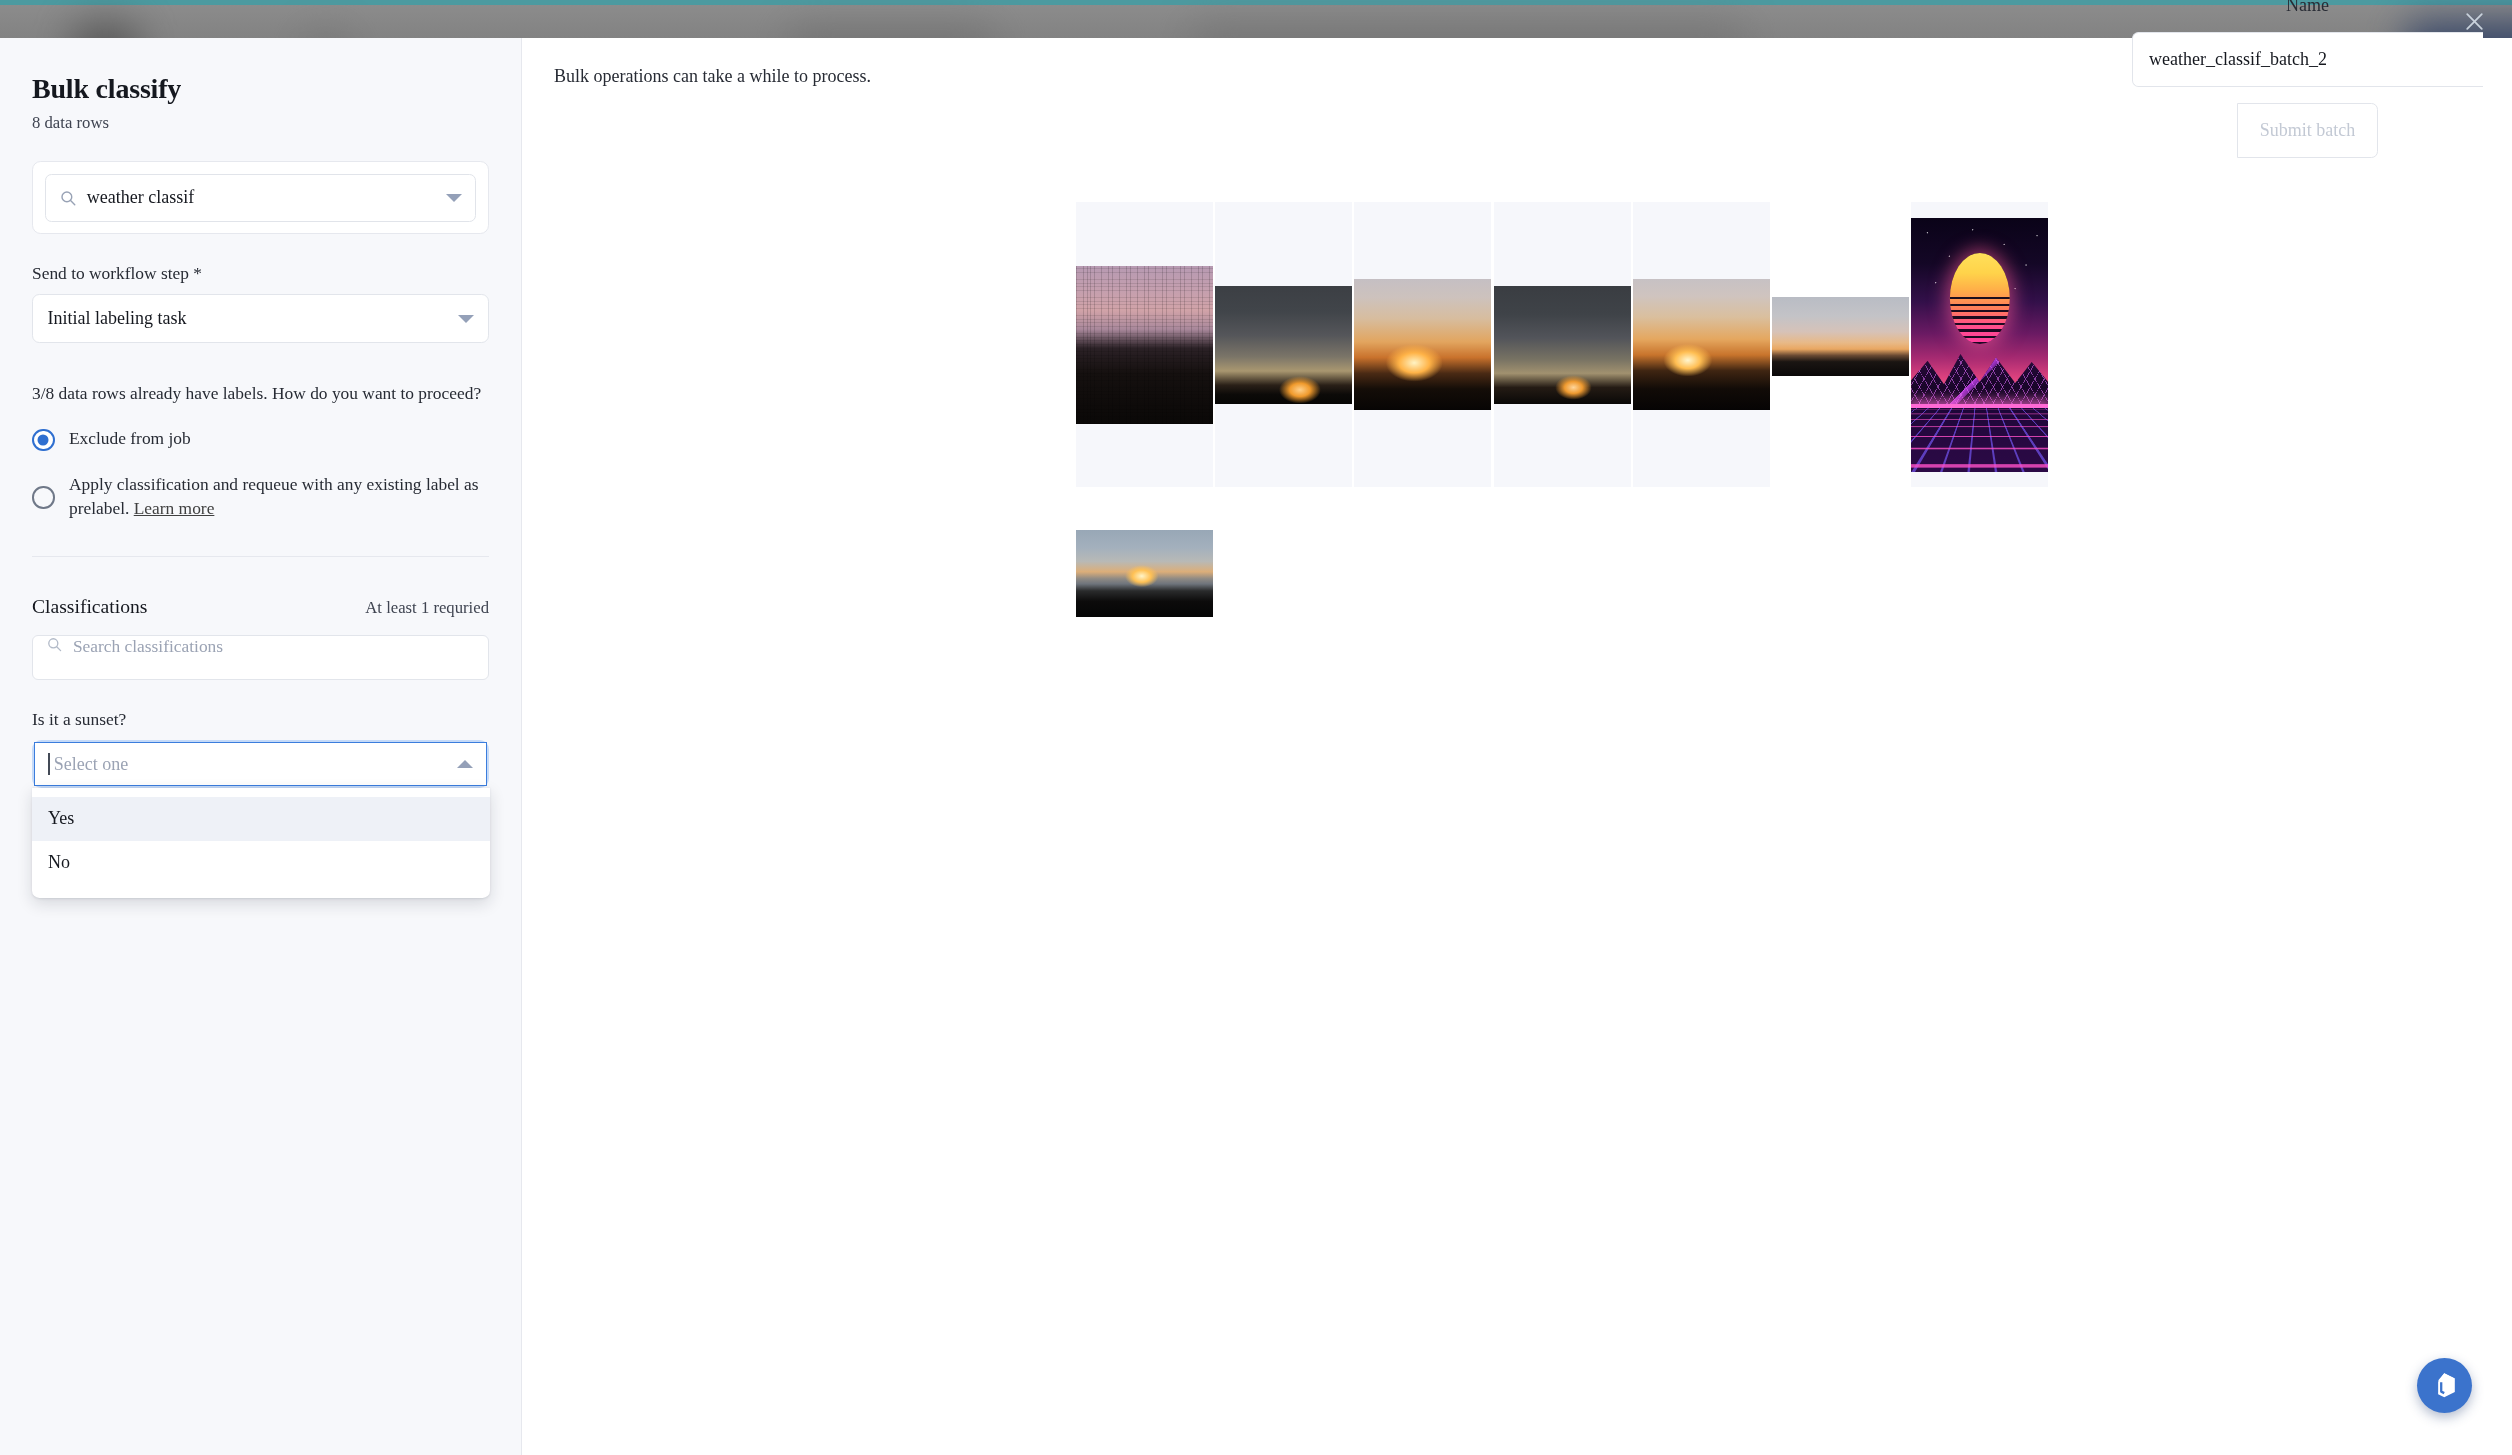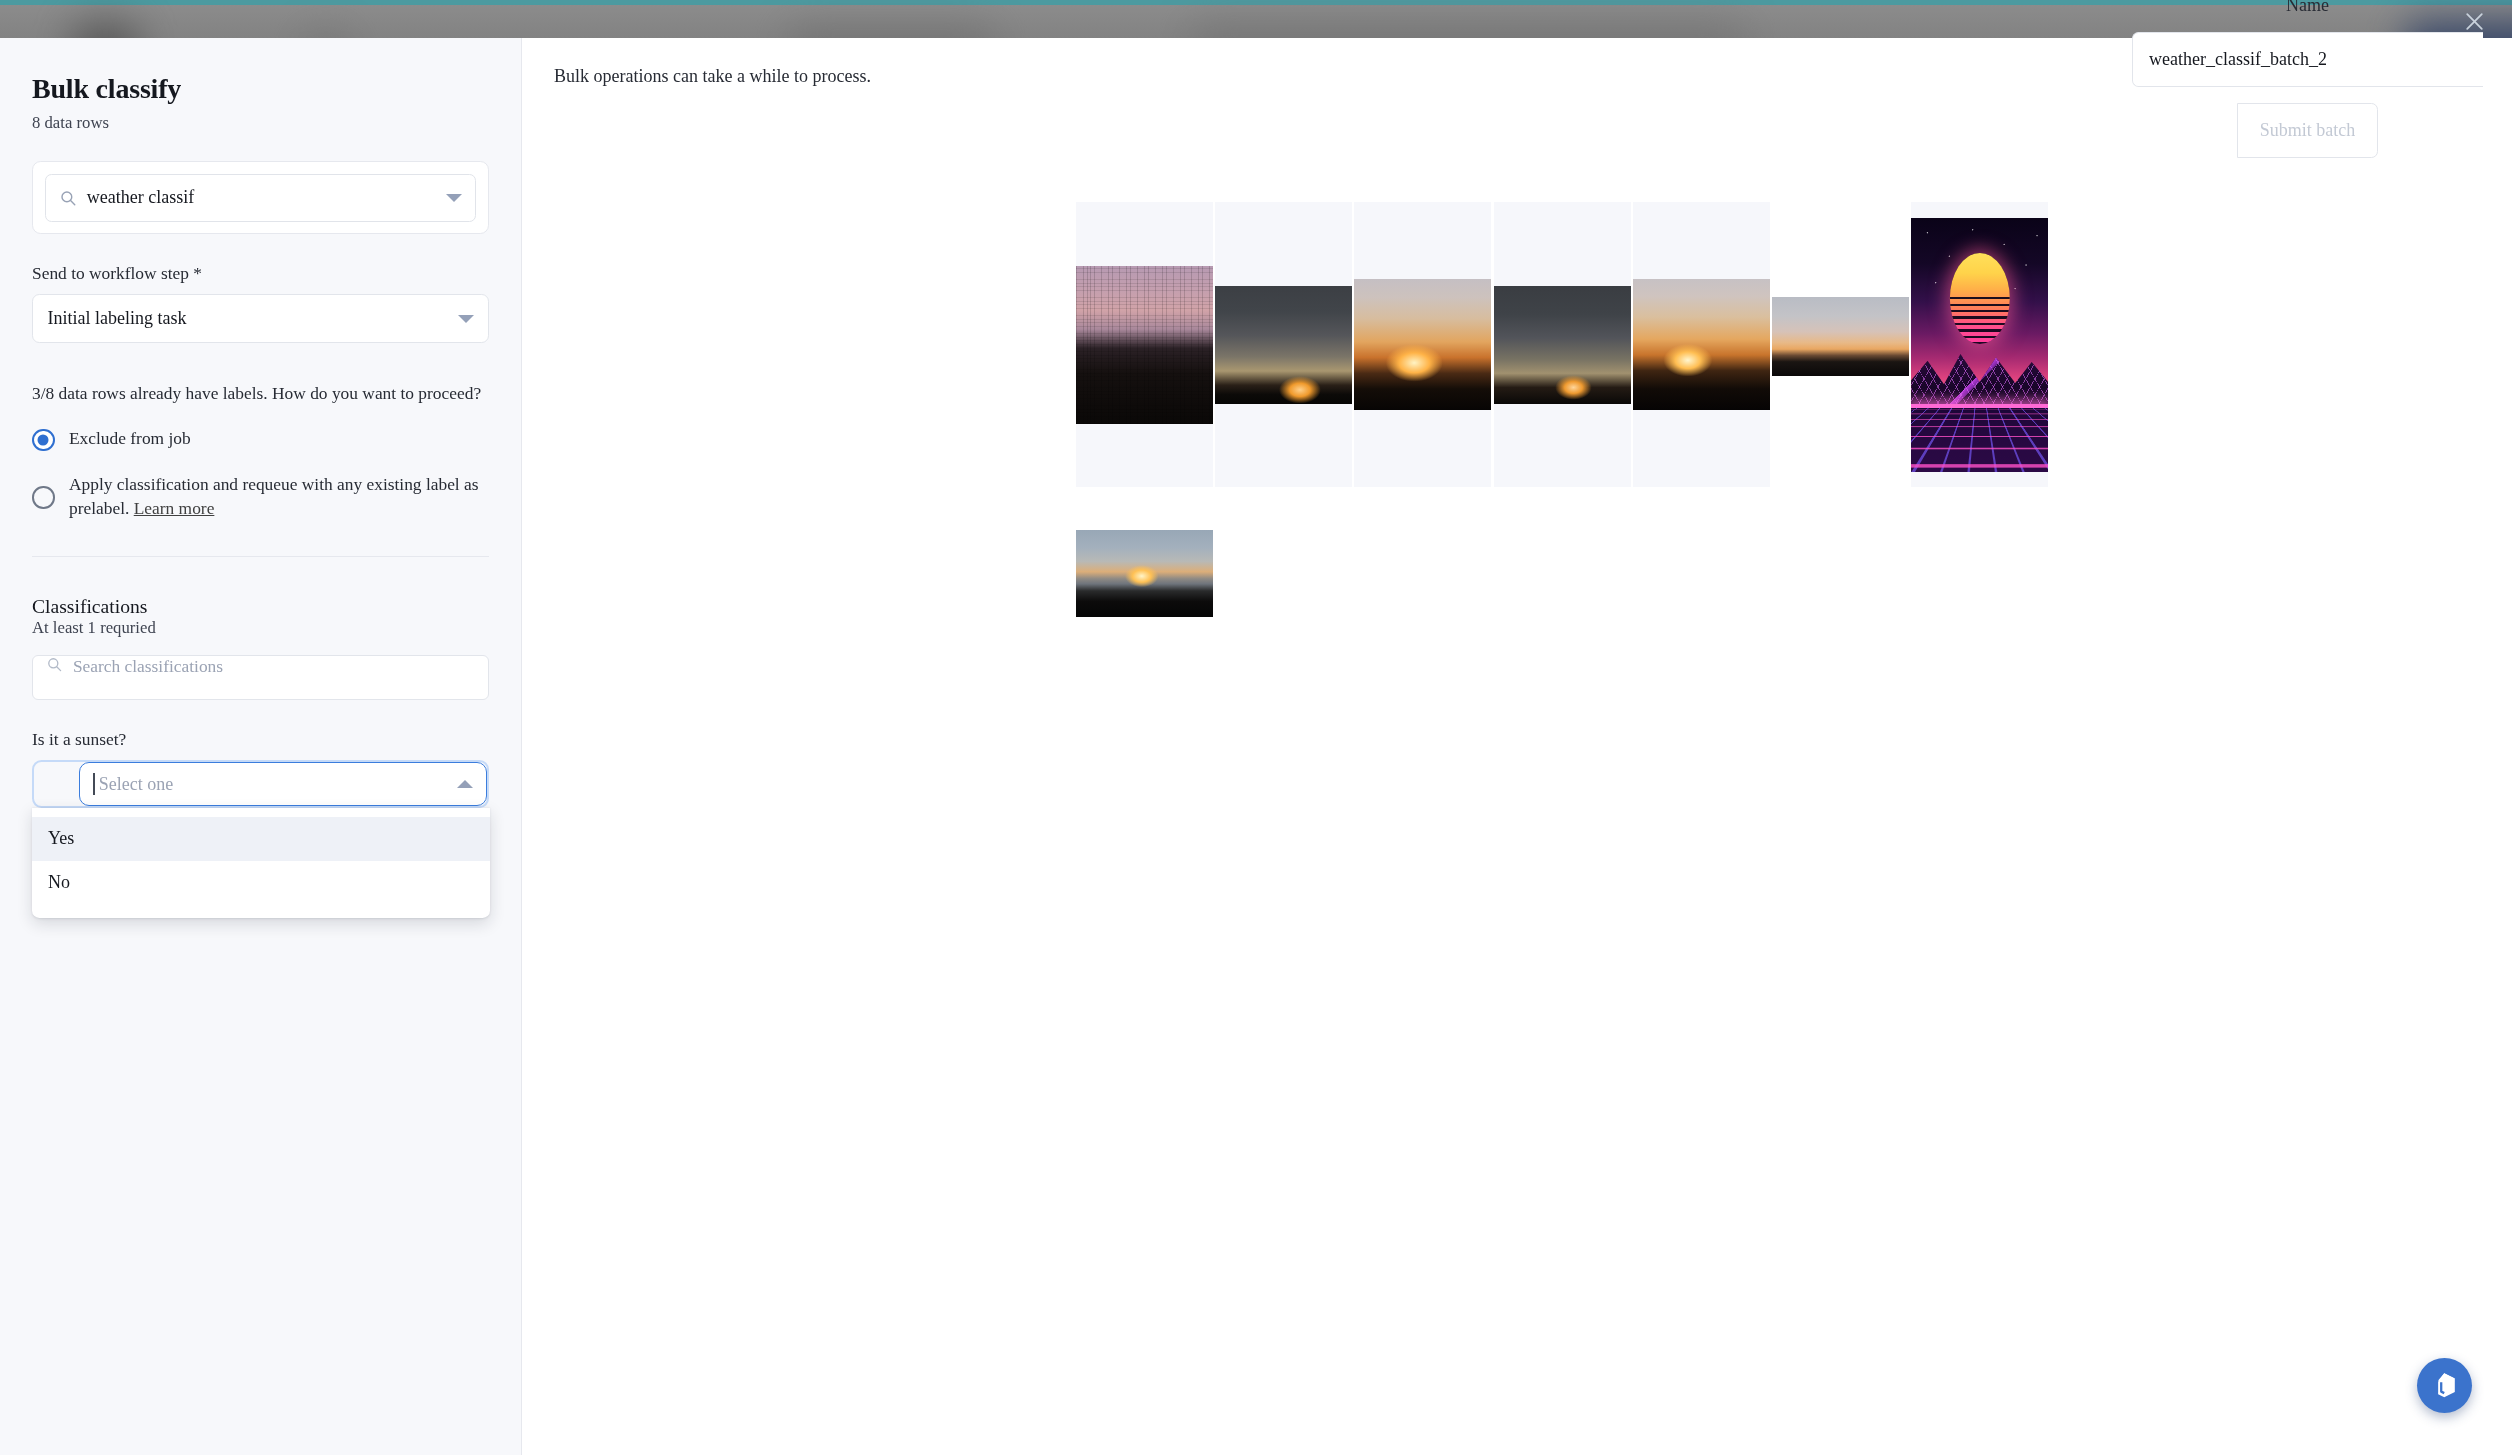--- a/index.html
+++ b/index.html
@@ -155,21 +155,20 @@
   }
 
   .divider {
     margin-top: 35px;
     height: 0.7px; background: #e6e8ee; width: 100%;
   }
 
   .classif-head {
     display: flex; align-items: baseline; justify-content: space-between;
     padding-top: 39px;
-    flex-direction: column;
   }
   .classif-head .t { font-size: 19.6px; color: #15181f; }
   .classif-head .r { font-size: 16.7px; color: #3f4451; }
 
   .searchbox {
     margin-top: 17.4px;
     display: flex; gap: 10.2px;
     height: 45px;
     background: #fff;
     border: 0.7px solid #e2e5eb;
@@ -187,24 +186,23 @@
     margin-top: 10.2px;
     border: 2.9px solid #c5daf8;
     border-radius: 9.4px;
     padding: 0;
   }
   .focus-input {
     display: flex; align-items: center;
     height: 44px;
     background: #fff;
     border: 1.5px solid #3b7ddd;
-    border-radius: 10px;
+    border-radius: 0;
     padding: 0 13px;
     gap: 8.7px;
-    margin-left: 45px;
   }
   .focus-input .cursor {
     width: 1.5px; height: 22px; background: #434a56;
     margin-right: -4.4px;
   }
   .focus-input .ph { flex: 1 1 auto; font-size: 18px; color: #9ba3b4; }
 
   .dropdown {
     margin: 0 0 0 0;
     background: #fff;

